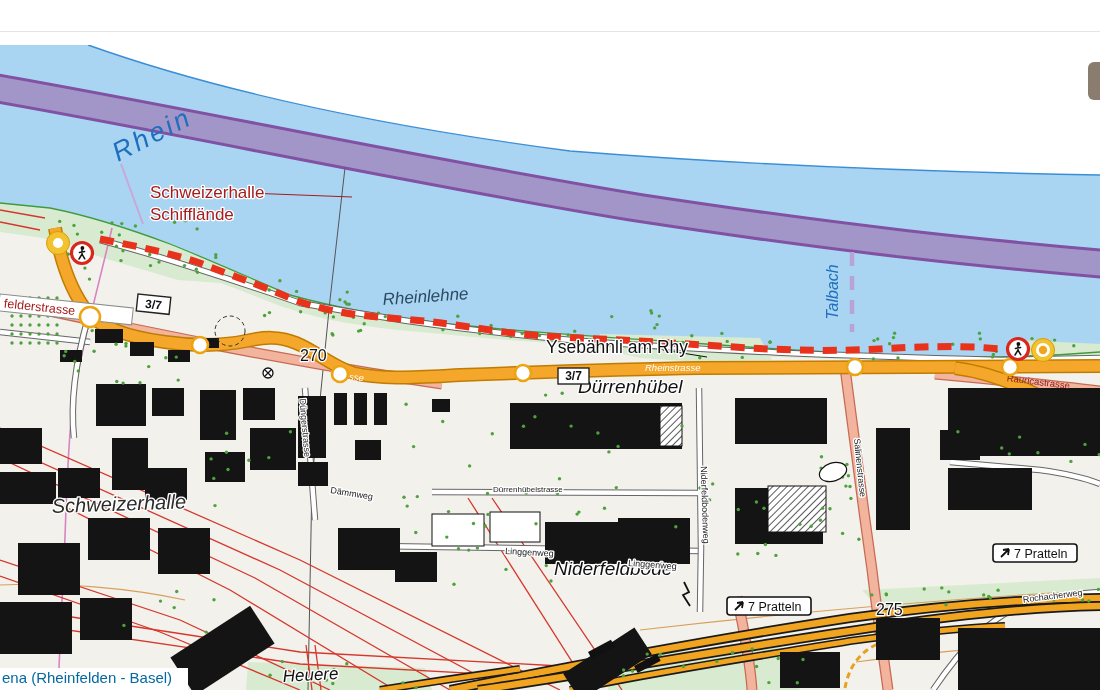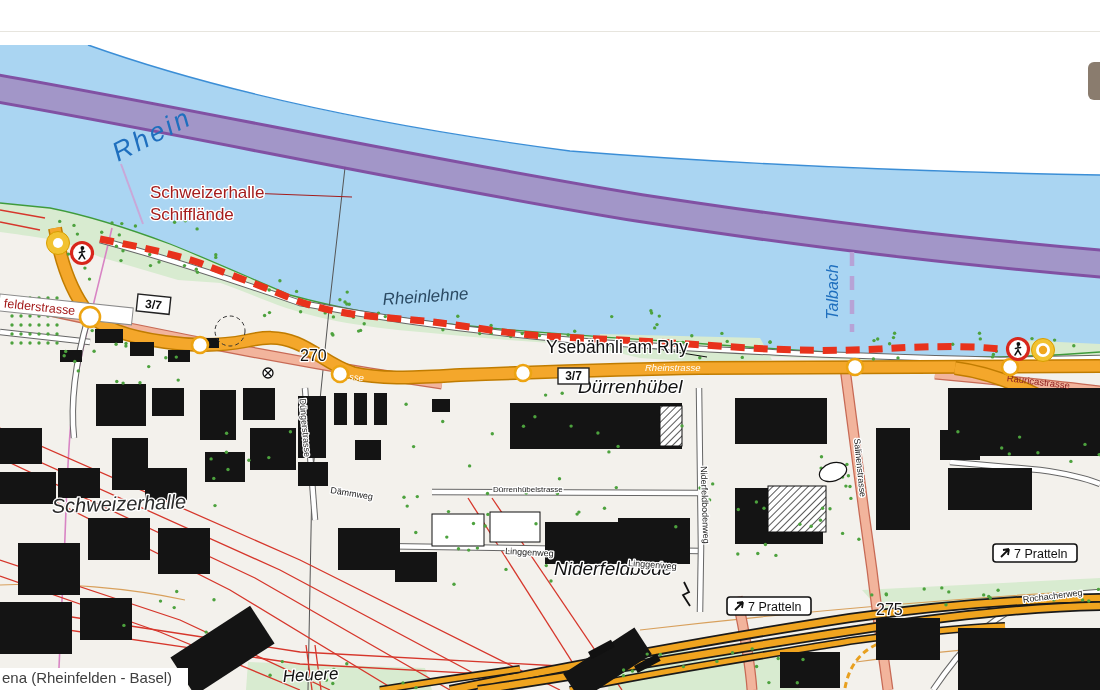--- a/index.html
+++ b/index.html
@@ -4,21 +4,21 @@
 <style>
   html,body{margin:0;padding:0;}
   body{width:1100px;height:690px;overflow:hidden;position:relative;background:#fff;
        font-family:"Liberation Sans",sans-serif;}
   #map-svg{position:absolute;left:0;top:0;}
   #top-bar{position:absolute;left:0;top:0;width:1100px;height:45px;background:#fff;z-index:5;}
   #top-bar .hairline{position:absolute;left:0;top:31px;width:100%;height:1px;background:#e7e5de;}
   #panel-btn{position:absolute;left:1088px;top:62px;width:26px;height:38px;background:#8a7c6e;
              border-radius:6px;z-index:6;cursor:pointer;}
   #route-overlay{position:absolute;left:0;top:668px;width:186px;height:22px;background:#fff;
-                 z-index:6;color:#404040;font-size:15px;line-height:20px;white-space:nowrap;
+                 z-index:6;color:#0369a1;font-size:15px;line-height:20px;white-space:nowrap;
                  overflow:hidden;padding-left:2px;}
   text.halo{paint-order:stroke;stroke:#ffffff;stroke-width:2.6px;stroke-linejoin:round;}
 </style>
 </head>
 <body>
 
 <svg id="map-svg" width="1100" height="690" viewBox="0 0 1100 690">
     <defs>
       <pattern id="hatch" width="5" height="5" patternUnits="userSpaceOnUse" patternTransform="rotate(45)">
         <rect width="5" height="5" fill="#ffffff"></rect>

